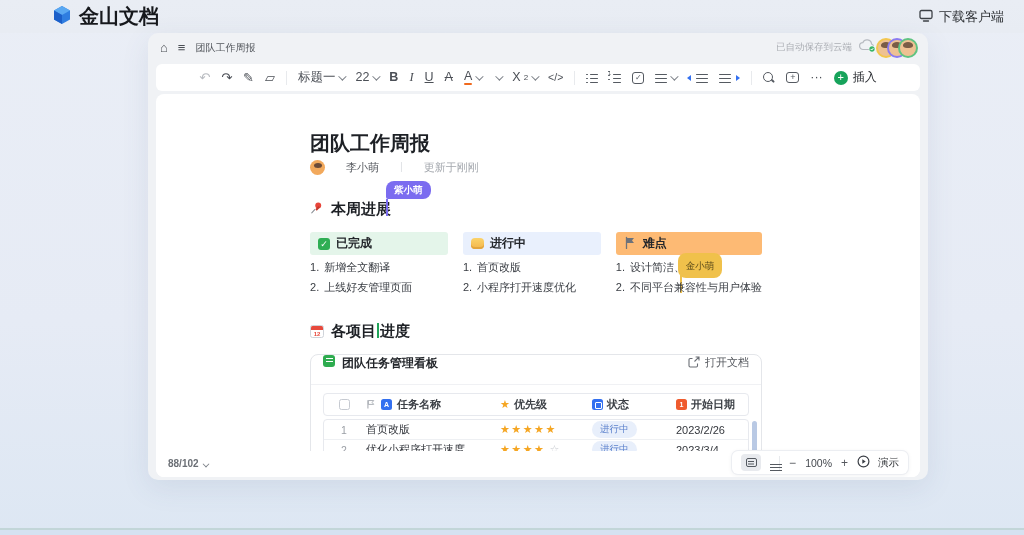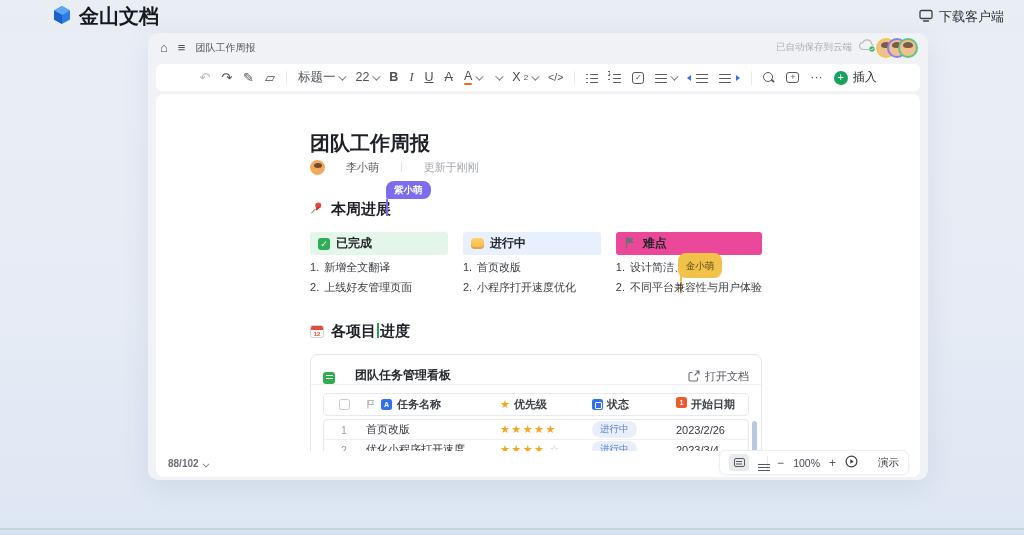--- a/index.html
+++ b/index.html
@@ -102,36 +102,36 @@
   .fist-emoji { width:13px; height:11px; background:linear-gradient(180deg,#fbd36a,#f3b64b); border-radius:4px; box-shadow:inset 0 -2px 0 #e3a53d; }
   .badge-gold { background:#f0c14b; color:#5a4a1a; left:62px; top:-4px; border-radius:8px; }
   .caret-gold { position:absolute; left:64px; top:12px; width:2px; height:24px; background:#f0c14b; }
 
   .cal-ic { width:14px; height:13px; background:#fff; border:1px solid #cfd3d9; border-radius:2.5px; position:relative; overflow:hidden; }
   .cal-ic::before { content:""; position:absolute; left:0; top:0; right:0; height:4px; background:#e7493c; }
   .cal-ic::after { content:"12"; position:absolute; left:0; right:0; bottom:0px; text-align:center; font-size:6px; color:#e7493c; font-weight:bold; }
 
   
   .card { margin-top:13px; width:452px; border:1px solid #e4e6ea; border-radius:8px; background:#fff; position:relative; }
-  .card-head { height:30px; display:flex; align-items:flex-end; gap:20px; padding:0 12px; border-bottom:1px solid #f0f1f4; }
+  .card-head { height:30px; display:flex; align-items:flex-start; gap:7px; padding:0 12px; border-bottom:1px solid #f0f1f4; }
   .sheet-ic { width:12px; height:12px; background:#2eac4f; border-radius:3px; position:relative; }
   .sheet-ic::after { content:""; position:absolute; left:2.5px; top:3px; width:7px; height:1.3px; background:#fff; box-shadow:0 3px 0 #fff; }
   .card-title { font-size:12px; font-weight:bold; color:#23262b; }
   .open-doc { margin-left:auto; display:flex; align-items:center; gap:5px; font-size:11px; color:#55585e; cursor:pointer;padding-left:33px; }
 
   .tbl { padding:8px 12px 10px; position:relative; }
   .thead { display:flex; align-items:center; height:23px; border:1px solid #e7e9ee; border-radius:4px; font-size:11px; color:#3c4046; font-weight:bold; }
   .tbody { margin-top:3px; border:1px solid #e7e9ee; border-radius:4px; }
   .trow { display:flex; align-items:center; height:20px; font-size:11px; color:#33363c; border-bottom:1px solid #eef0f3; }
   .trow:last-child { border-bottom:none; }
   .c0 { width:40px; display:flex; justify-content:center; }
   .c1 { width:136px; display:flex; align-items:center; gap:5px; padding-left:2px; }
   .c2 { width:92px; display:flex; align-items:center; gap:4px; }
   .c3 { width:84px; display:flex; align-items:center; gap:4px; }
-  .c4 { flex:1; display:flex; align-items:flex-start; gap:4px; }
+  .c4 { flex:1; display:flex; align-items:center; gap:4px; }
   .row-num { color:#9a9ea5; font-size:10.5px; }
   .cb { width:11px; height:11px; border:1.2px solid #c6cad1; border-radius:2.5px; background:#fff; cursor:pointer; }
   .mini-flag { opacity:.75; }
   .ic-doc-blue { width:11px; height:11px; background:#3370f0; border-radius:2.5px; color:#fff; font-size:7px; font-weight:bold; display:flex; align-items:center; justify-content:center; }
   .ic-star-hd { color:#f5a623; font-size:11px; }
   .ic-status-blue { width:11px; height:11px; background:#3370f0; border-radius:2.5px; position:relative; }
   .ic-status-blue::after { content:""; position:absolute; left:3px; top:3px; width:5px; height:5px; border:1.2px solid #fff; border-radius:1px; }
   .ic-date-orange { width:11px; height:11px; background:#ef5b2e; border-radius:2.5px; color:#fff; font-size:7px; font-weight:bold; display:flex; align-items:center; justify-content:center; }
   .stars-filled { color:#f5a623; letter-spacing:1.5px; font-size:11px; }
   .stars-empty { color:#c9ccd1; letter-spacing:1.5px; font-size:11px; }
@@ -145,21 +145,21 @@
   .word-count { position:absolute; left:12px; top:7px; font-size:10px; color:#6b6f75; display:flex; align-items:center; gap:4px; cursor:pointer;font-weight:bold; }
   .view-bar { position:absolute; right:12px; bottom:3px; height:23px; background:#fff; border-radius:6px;
     box-shadow:0 0 0 1px #eceef2, 0 1px 5px rgba(40,50,70,.08);
     display:flex; align-items:center; gap:9px; padding:0 9px; font-size:10.5px; color:#44484e; }
   .chip { width:20px; height:17px; background:#e8eaee; border-radius:4px; display:flex; align-items:center; justify-content:center; cursor:pointer; }
   .fit-ic { width:11px; height:9px; border:1.2px solid #555a61; border-radius:2px; position:relative; }
   .fit-ic::after { content:""; position:absolute; left:1.5px; top:2px; width:6px; height:1.2px; background:#555a61; box-shadow:0 2.5px 0 #555a61; }
   .fit-ic2 { width:12px; height:9px; position:relative; }
   .fit-ic2::after { content:""; position:absolute; left:0; top:1px; width:12px; height:1.3px; background:#555a61; box-shadow:0 3px 0 #555a61, 0 6px 0 #555a61; }
   .zbtn { cursor:pointer; font-size:12px; color:#55585e; }
-  .present { display:flex; align-items:center; gap:20px; cursor:pointer; font-size:10.5px; color:#2c2f33; }
+  .present { display:flex; align-items:center; gap:8px; cursor:pointer; font-size:10.5px; color:#2c2f33; }
 </style>
 </head>
 <body>
 
 <div class="top-nav">
   <div class="brand">
     <span>
       <svg width="20" height="20" viewBox="0 0 20 20">
         <path d="M10 1l8 4.5v9L10 19l-8-4.5v-9z" fill="#2f7de0"></path>
         <path d="M10 1l8 4.5-8 4.5-8-4.5z" fill="#5aa8f2"></path>
@@ -341,21 +341,21 @@
           <div class="col-head" style="background:#e9f0fd">
             <span class="fist-emoji"></span>
             <span>进行中</span>
           </div>
           <ol class="col-list">
             <li>首页改版</li>
             <li>小程序打开速度优化</li>
           </ol>
         </div>
         <div>
-          <div class="col-head" style="background:#ec4899">
+          <div class="col-head" style="background:#fdba74">
             <span>
               <svg width="13" height="13" viewBox="0 0 13 13">
                 <path d="M2.5 1.5v11" stroke="#6d727a" stroke-width="1.3" stroke-linecap="round"></path>
                 <path d="M3 2h7L8 4.5 10 7H3z" fill="#6d727a"></path>
               </svg>
             </span>
             <span>难点</span>
           </div>
           <ol class="col-list">
             <li><span>设计简洁、易</span>

